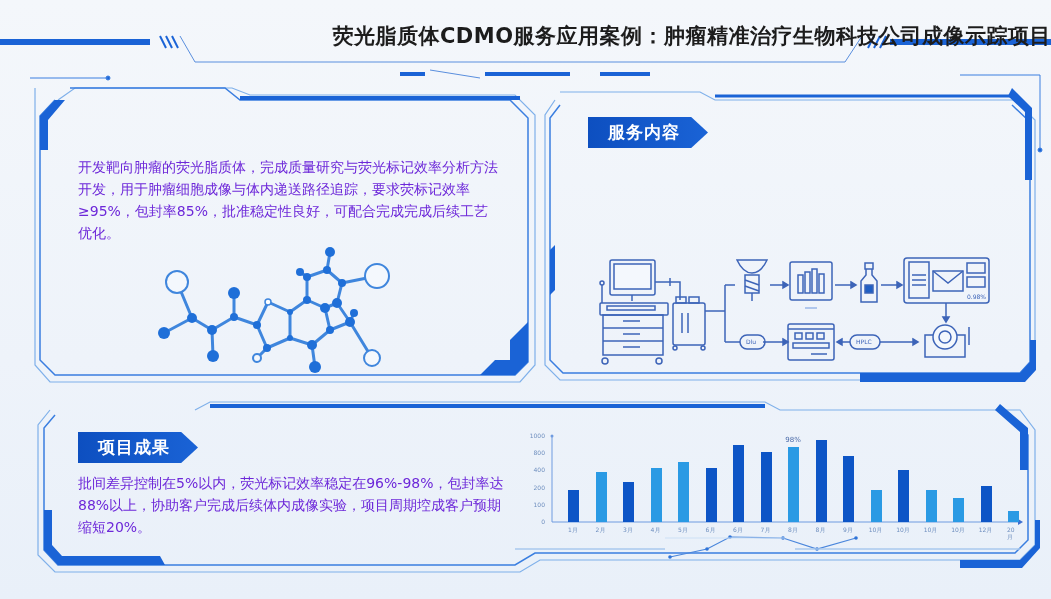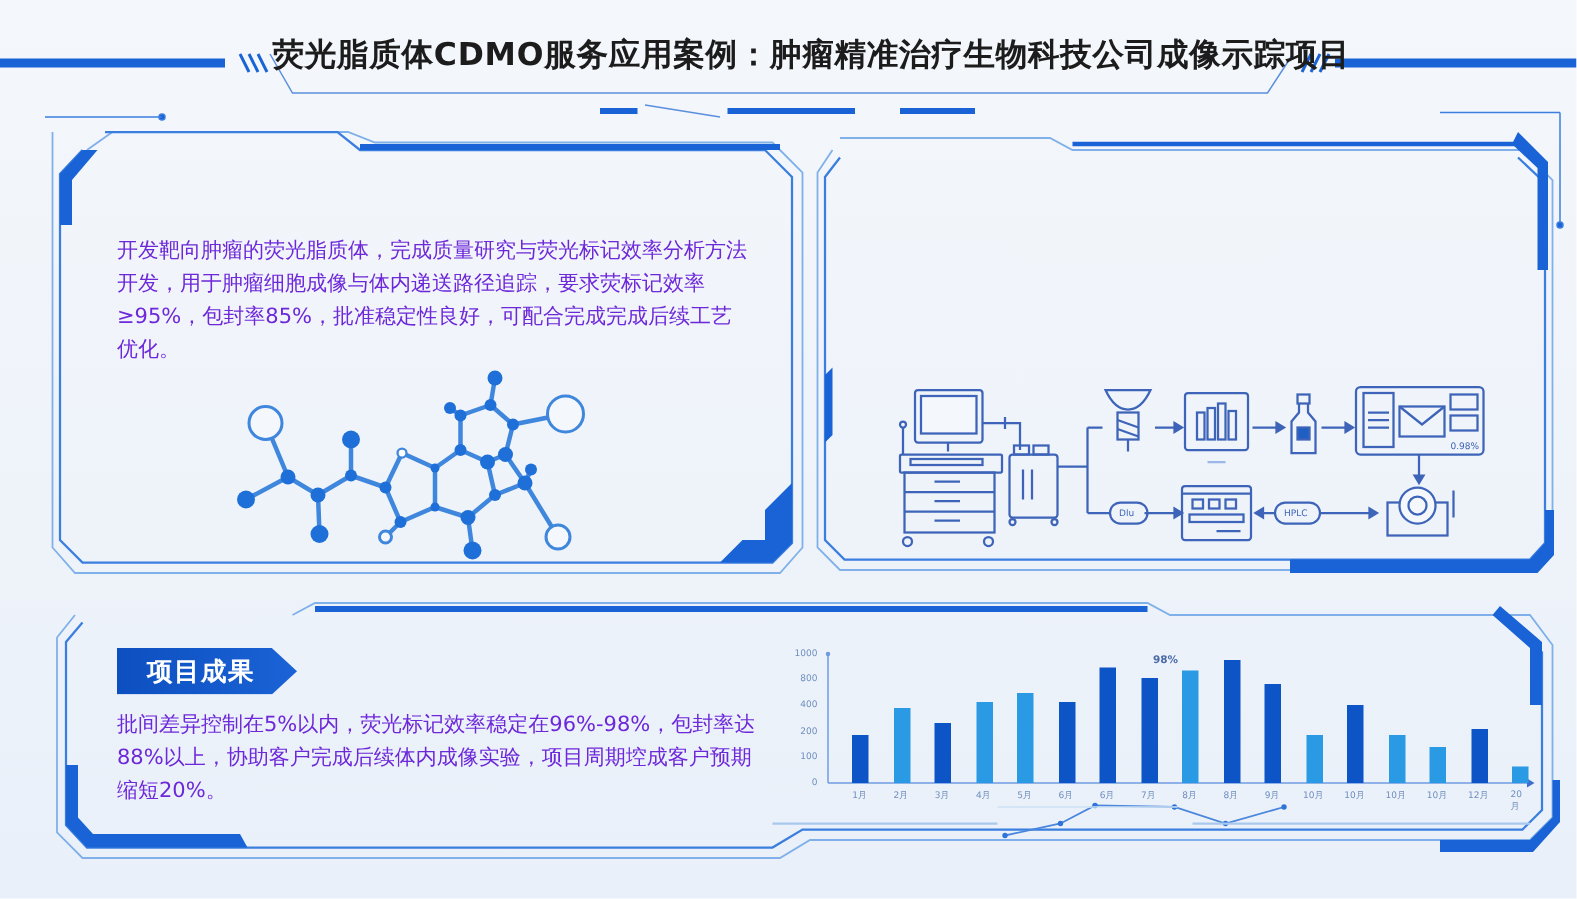--- a/index.html
+++ b/index.html
@@ -8,21 +8,21 @@
     font-family: "DejaVu Sans", "Liberation Sans", sans-serif;
     background: linear-gradient(180deg, #f4f7fb 0%, #eef3fa 60%, #e9f0f9 100%);
     position: relative;
     color: #222;
   }
   .canvas { position: absolute; inset: 0; }
   svg.deco { position: absolute; left: 0; top: 0; }
 
   .title {
     position: absolute; left: 0; right: 0; top: 22px;
-    text-align: center; font-size: 21px; font-weight: bold; color: #1c1c1c;
+    text-align: right; font-size: 21px; font-weight: bold; color: #1c1c1c;
     letter-spacing: 0.5px;
     margin-left: 31px;
   }
 
   .panel-tag {
     position: absolute; height: 31px; width: 120px;
     background: linear-gradient(90deg, #0d4fc0, #1a63d6);
     clip-path: polygon(0 0, 86% 0, 100% 50%, 86% 100%, 0 100%);
     color: #fff; font-weight: bold; font-size: 17px;
     display: flex; align-items: center; padding-left: 20px; letter-spacing: 1px;
@@ -163,20 +163,21 @@
       <circle cx="200" cy="82" r="5"></circle>
     </g>
     <g fill="#f4f8fd" stroke="#3f86dd" stroke-width="2">
       <circle cx="27" cy="42" r="11"></circle>
       <circle cx="227" cy="36" r="12"></circle>
       <circle cx="222" cy="118" r="8"></circle>
       <circle cx="107" cy="118" r="4"></circle>
     </g>
   </svg>
 
+  <div class="panel-tag" style="left:588px; top:117px;">服务内容</div>
 
   <svg style="position:absolute; left:585px; top:245px;" width="420" height="130" viewBox="0 0 420 130">
     <g stroke="#3d64b8" stroke-width="1.5" fill="none">
 
       <g>
         <rect x="25" y="15" width="45" height="35" rx="2"></rect>
         <rect x="29" y="19" width="37" height="25" fill="#f4f8fd"></rect>
         <line x1="47" y1="50" x2="47" y2="56"></line>
         <rect x="15" y="58" width="68" height="12" rx="1"></rect>
         <rect x="22" y="61" width="48" height="4"></rect>
@@ -339,16 +340,16 @@
       <div class="bar dark" style="left: 383px; height: 51.6px;"></div>
       <div class="xlabel" style="left: 388px; top: 101px;">10月</div>
       <div class="bar light" style="left: 410.5px; height: 31.82px;"></div>
       <div class="xlabel" style="left: 415.5px; top: 101px;">10月</div>
       <div class="bar light" style="left: 438px; height: 24.08px;"></div>
       <div class="xlabel" style="left: 443px; top: 101px;">10月</div>
       <div class="bar dark" style="left: 465.5px; height: 36.12px;"></div>
       <div class="xlabel" style="left: 470.5px; top: 101px;">12月</div>
       <div class="bar light" style="left: 493px; height: 11.18px;"></div>
       <div class="xlabel" style="left: 498px; top: 101px;">20月</div>
-      <div class="annot" style="left: 262px; top: 11.18px; font-weight: bold;">98%</div>
+      <div class="annot" style="left: 278px; top: 11.18px;">98%</div>
     </div>
 
 </div>
 
 </body></html>

